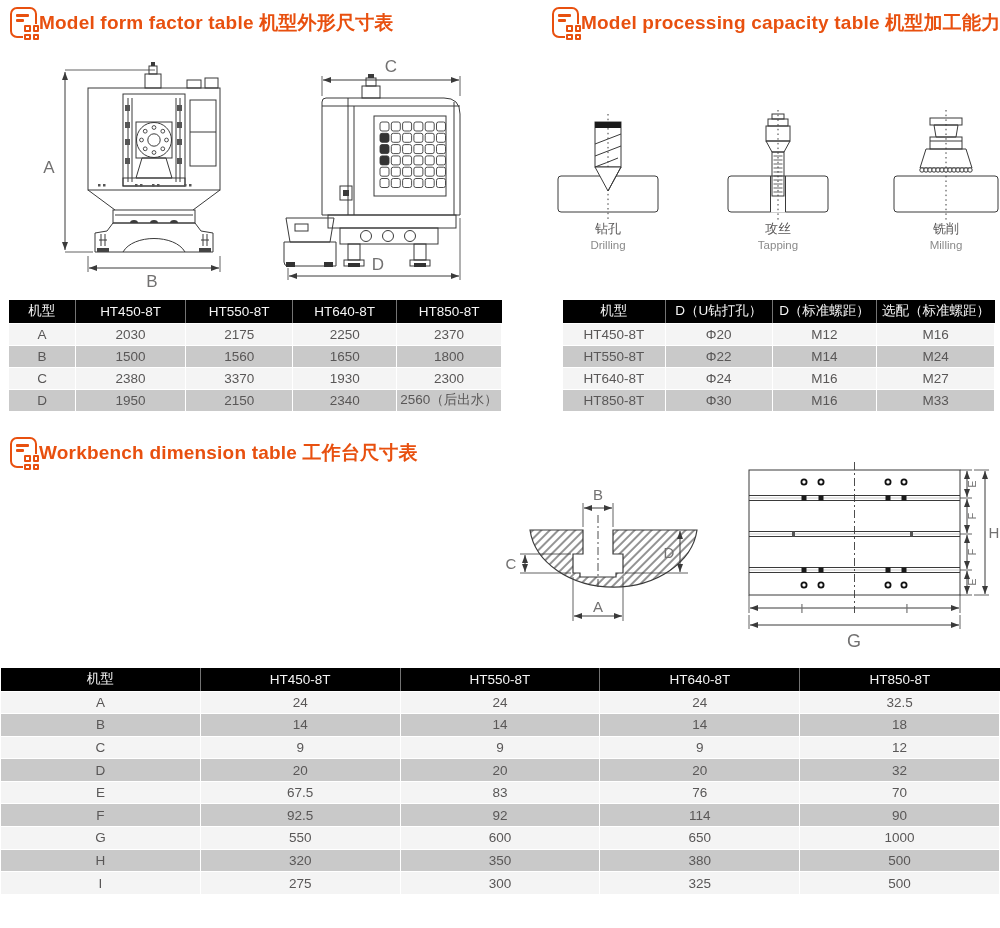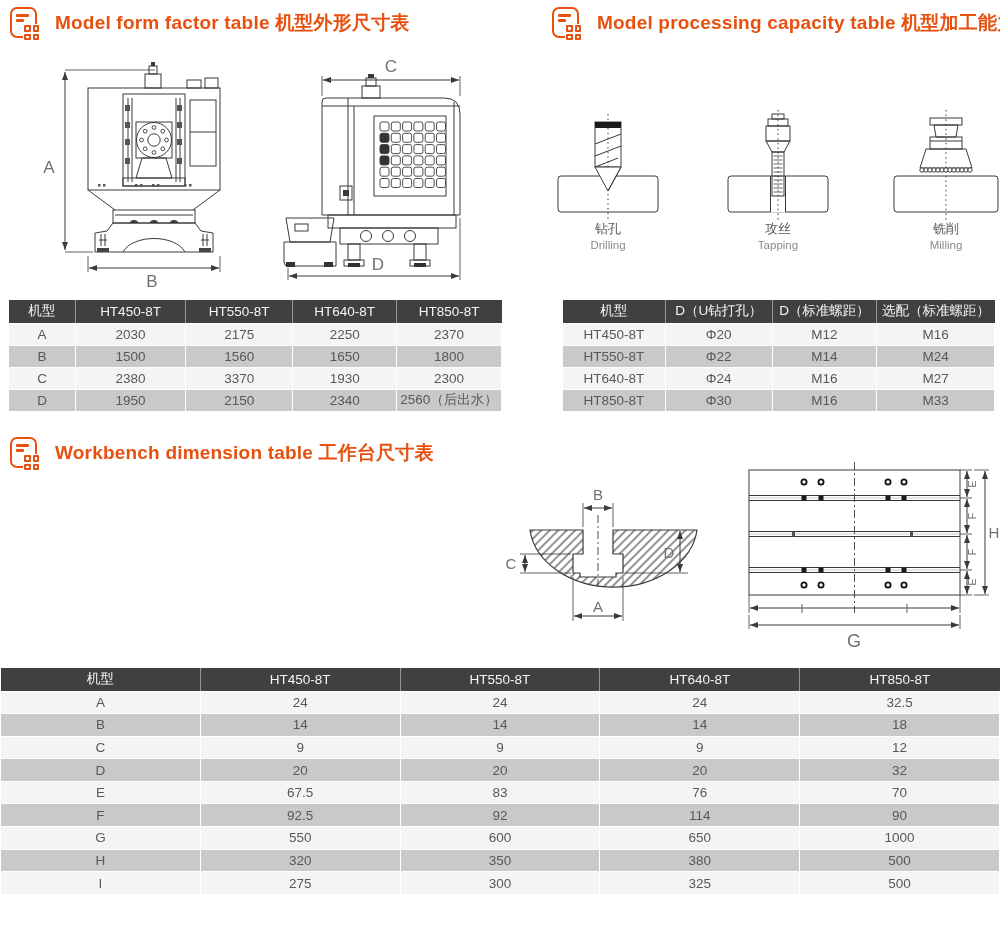--- a/index.html
+++ b/index.html
@@ -1,31 +1,31 @@
 <!DOCTYPE html>
 <html><head>
 <meta charset="utf-8">
 <style>
   * { margin:0; padding:0; box-sizing:border-box; }
   body { font-family:"Liberation Sans", sans-serif; background:#fff; }
   #page { position:relative; width:1000px; height:928px; background:#fff; overflow:hidden; }
 
   
-  .sec-hdr { position:absolute; display:flex; align-items:center; gap:18px; }
+  .sec-hdr { position:absolute; display:flex; align-items:center; gap:2px; }
   .sec-title { font-size:19px; font-weight:bold; color:#e8500f; letter-spacing:.2px; white-space:nowrap; }
   .hdr-icon { position:relative; width:27px; height:31px; border:2.5px solid #e8500f; border-radius:7px; background:#fff; flex:0 0 auto; }
   .hdr-icon .l1 { position:absolute; left:4px; top:5px; width:13px; height:2.5px; background:#e8500f; border-radius:1px; }
   .hdr-icon .l2 { position:absolute; left:4px; top:10px; width:8px; height:2.5px; background:#e8500f; border-radius:1px; }
   .hdr-icon .grid { position:absolute; right:-5px; bottom:-5px; width:17px; height:17px; background:#fff; display:grid; grid-template-columns:1fr 1fr; grid-template-rows:1fr 1fr; gap:2px; padding:1px; }
   .hdr-icon .grid span { border:2px solid #e8500f; border-radius:1px; }
 
   
   .dtable { position:absolute; }
   table { border-collapse:collapse; table-layout:fixed; width:100%; text-align:center; font-size:13.5px; color:#595757; }
-  thead th { background:#404040; color:#f5f5f5; font-weight:normal; height:23px; border-left:1px solid rgba(255,255,255,.45); }
+  thead th { background:#000000; color:#f5f5f5; font-weight:normal; height:23px; border-left:1px solid rgba(255,255,255,.45); }
   thead th:first-child { border-left:none; }
   tbody td { height:22px; border:1px solid #fff; }
   tbody tr:nth-child(odd) td { background:#f4f4f4; }
   tbody tr:nth-child(even) td { background:#c9c9c9; }
   #workbench-table tbody td { height:22.6px; }
 
   svg text { font-family:"Liberation Sans", sans-serif; }
   .dimtxt { fill:#727171; }
   .toolzh { fill:#595757; font-size:13px; }
   .toolen { fill:#8a8a8a; font-size:11.5px; }

